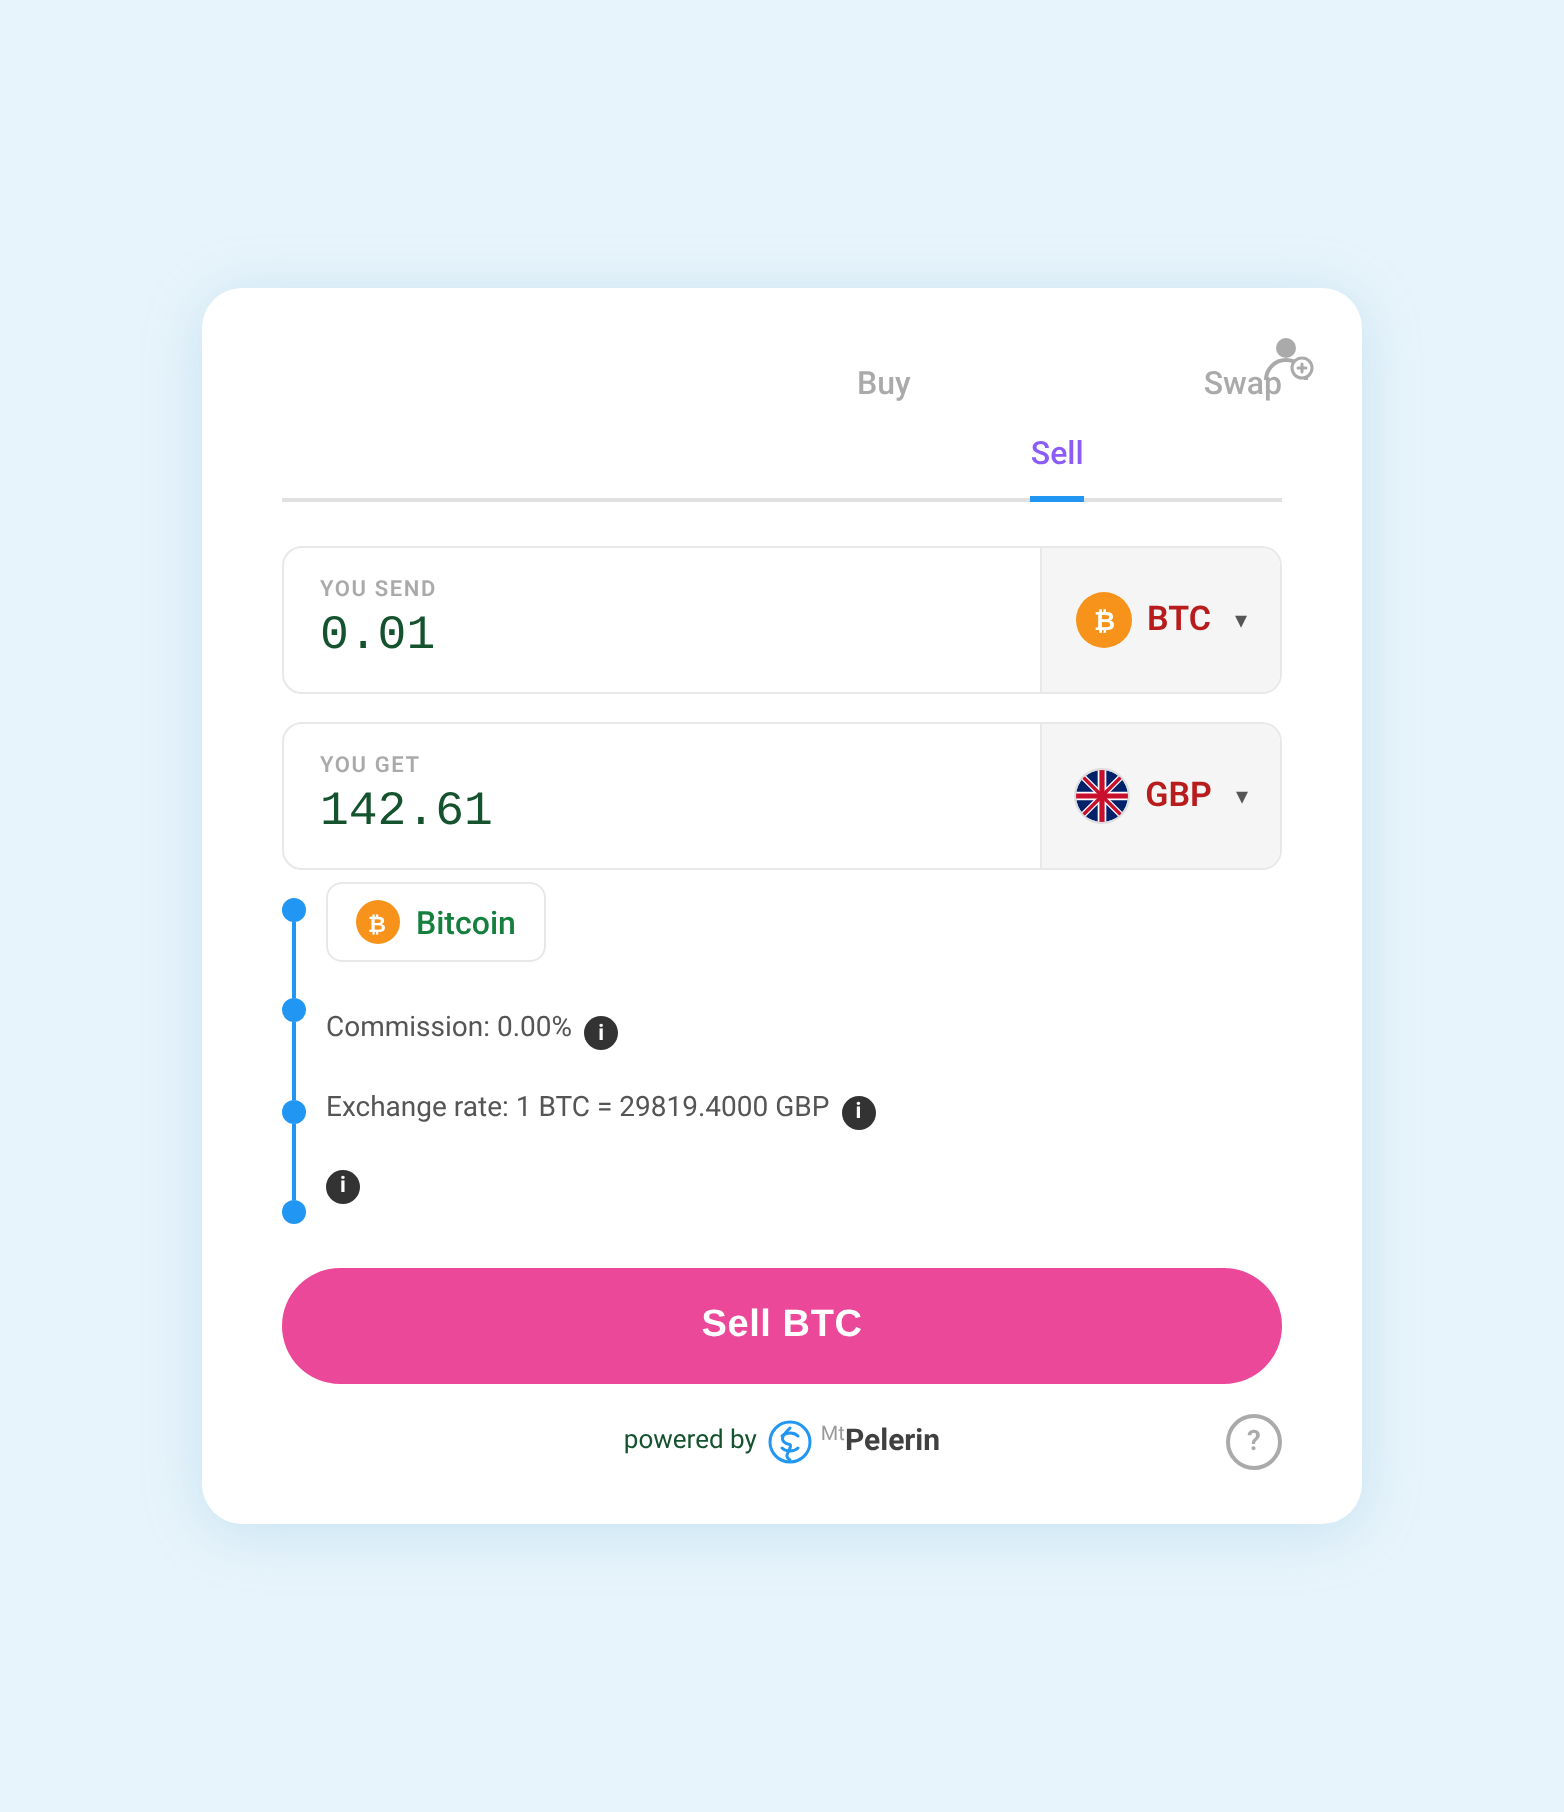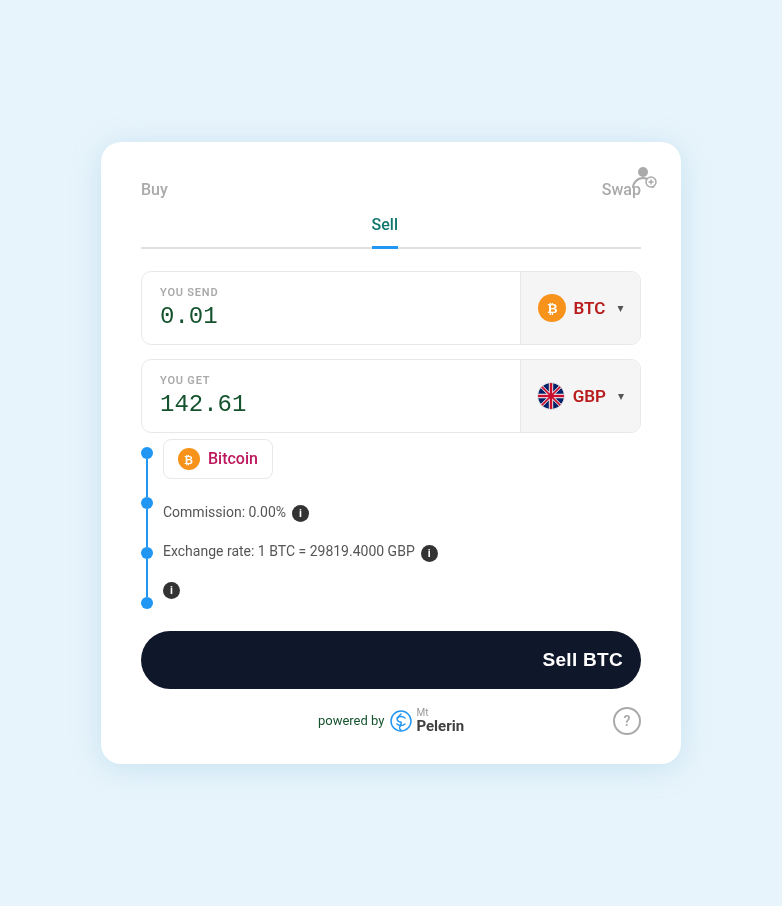--- a/index.html
+++ b/index.html
@@ -23,39 +23,39 @@
       position: absolute;
       top: 20px;
       right: 24px;
       display: flex;
       align-items: center;
       gap: 2px;
       cursor: pointer;
     }
     .tabs {
       display: flex;
-      justify-content: space-between;
+      justify-content: flex-end;
       gap: 60px;
       margin-bottom: 0;
       padding-bottom: 0;
       border-bottom: 2px solid #e0e0e0;
       position: relative;
     }
     .tab {
       padding: 8px 0 12px 0;
       font-size: 16px;
       font-weight: 500;
       color: #aaa;
       cursor: pointer;
       border-bottom: 3px solid transparent;
       margin-bottom: -2px;
       transition: color 0.2s;
     }
     .tab.active {
-      color: #0f766e;
+      color: #8b5cf6;
       border-bottom: 3px solid #2196f3;
       margin-top: 35px;
     }
     .input-section {
       margin-top: 22px;
       display: flex;
       flex-direction: column;
       gap: 14px;
       justify-content: space-between;
     }
@@ -167,21 +167,21 @@
       border-radius: 8px;
       padding: 8px 14px;
       margin-bottom: 14px;
       cursor: pointer;
       background: #fff;
       align-self: flex-start;
     }
     .bitcoin-text {
       font-size: 16px;
       font-weight: 500;
-      color: #be185d;
+      color: #15803d;
     }
     .info-row {
       font-size: 14px;
       color: #555;
       padding: 10px 0;
       display: flex;
       align-items: flex-end;
       gap: 6px;
       line-height: 1.4;
     }
@@ -196,31 +196,30 @@
       color: #fff;
       font-size: 11px;
       font-weight: 700;
       flex-shrink: 0;
       cursor: pointer;
     }
     .sell-btn {
       display: block;
       width: 100%;
       margin-top: 22px;
-      background: #0f172a;
+      background: #ec4899;
       color: #fff;
       border: none;
       border-radius: 30px;
       padding: 18px;
       font-size: 19px;
       font-weight: 600;
       cursor: pointer;
       letter-spacing: 0.3px;
       transition: background 0.2s;
-      text-align: right;
     }
     .footer {
       display: flex;
       align-items: center;
       justify-content: center;
       margin-top: 18px;
       gap: 6px;
       position: relative;
     }
     .powered-by {
@@ -360,21 +359,21 @@
   <div class="footer">
     <span class="powered-by">powered by</span>
     <div class="pelerin-logo">
 
       <svg width="22" height="22" viewBox="0 0 22 22" fill="none">
         <circle cx="11" cy="11" r="10" fill="none" stroke="#2196f3" stroke-width="1.5"></circle>
         <path d="M11 4 C8 7 6 9 8 11 C10 13 12 11 11 14 C10 17 8 18 11 20" stroke="#2196f3" stroke-width="1.5" fill="none" stroke-linecap="round"></path>
         <path d="M7 8 C9 6 13 6 15 8" stroke="#2196f3" stroke-width="1.5" fill="none" stroke-linecap="round"></path>
         <path d="M7 14 C9 16 13 16 15 14" stroke="#2196f3" stroke-width="1.5" fill="none" stroke-linecap="round"></path>
       </svg>
-      <div style="display:flex;flex-direction:column;line-height:1.1;">
+      <div style="display:flex;flex-direction:row;line-height:1.1;">
         <span style="font-size:10px;color:#999;font-weight:400;">Mt</span>
         <span style="font-size:15px;color:#404040;font-weight:700;">Pelerin</span>
       </div>
     </div>
     <div class="help-btn">?</div>
   </div>
 
 </div>
 
 </body></html>

